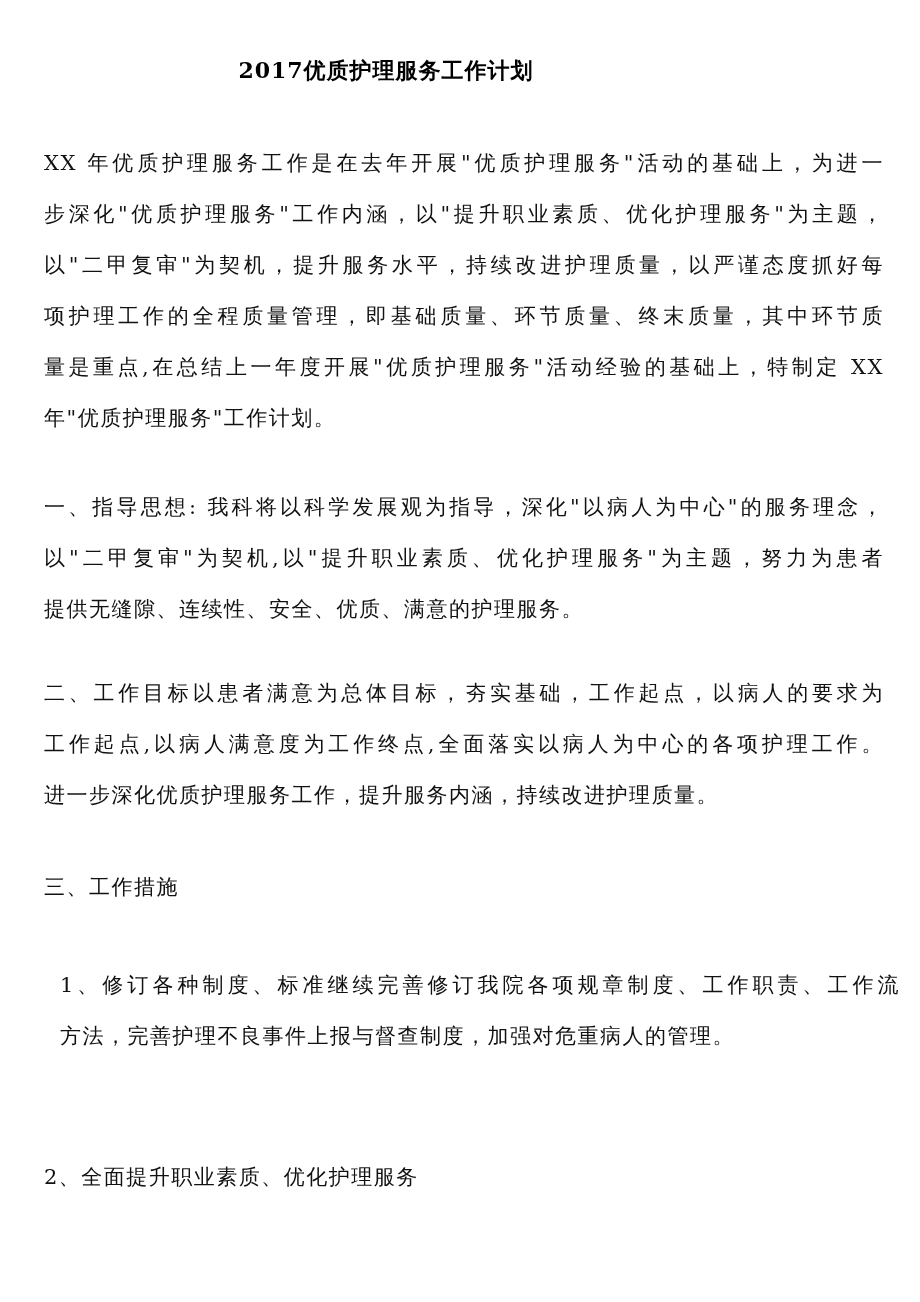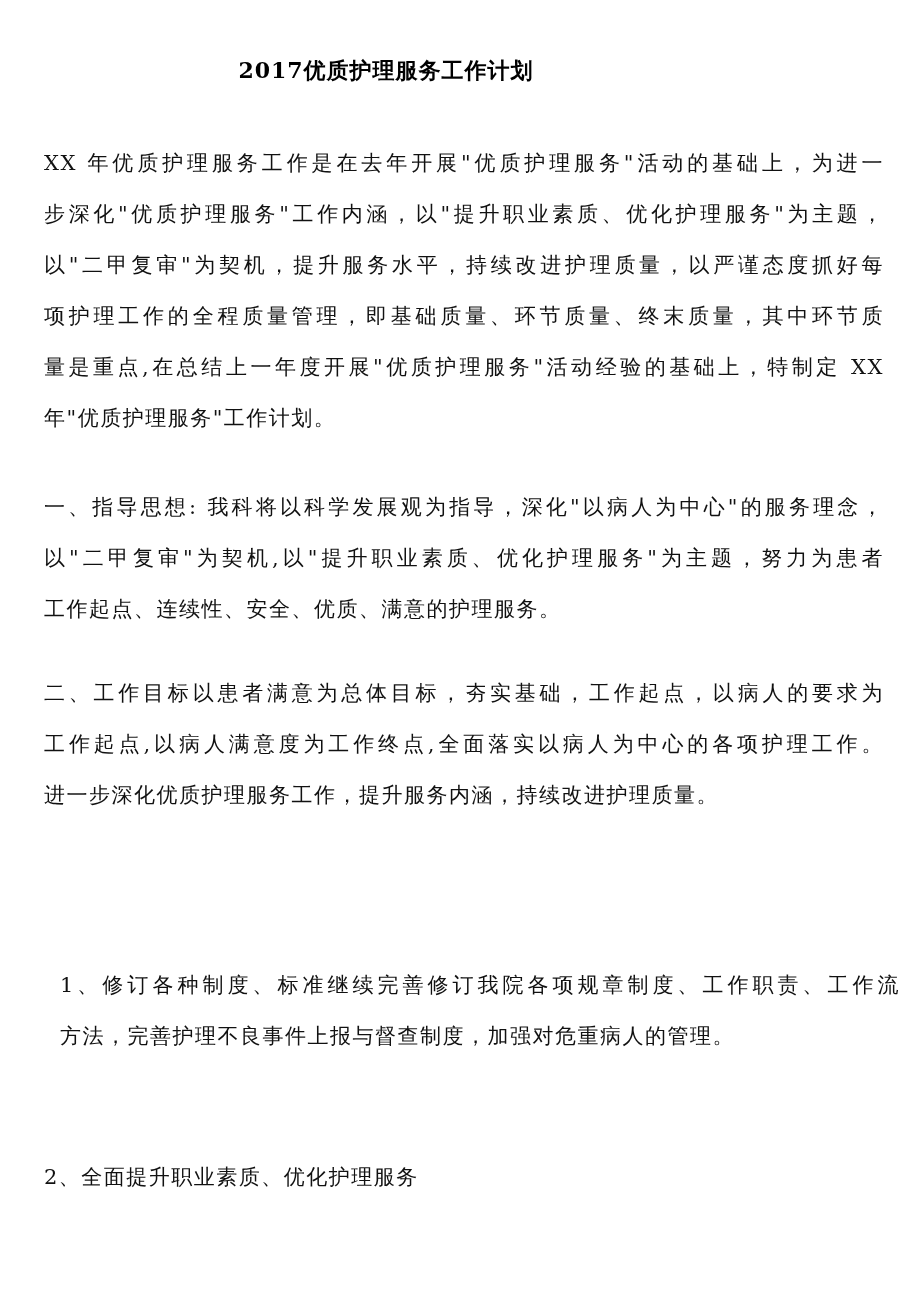--- a/index.html
+++ b/index.html
@@ -80,29 +80,32 @@
     <span class="line justify">步深化"优质护理服务"工作内涵，以"提升职业素质、优化护理服务"为主题，</span>
     <span class="line justify">以"二甲复审"为契机，提升服务水平，持续改进护理质量，以严谨态度抓好每</span>
     <span class="line justify">项护理工作的全程质量管理，即基础质量、环节质量、终末质量，其中环节质</span>
     <span class="line justify">量是重点,在总结上一年度开展"优质护理服务"活动经验的基础上，特制定 XX</span>
     <span class="line">年"优质护理服务"工作计划。</span>
   </div>
 
   <div class="para" style="top:482px;">
     <span class="line justify">一、指导思想: 我科将以科学发展观为指导，深化"以病人为中心"的服务理念，</span>
     <span class="line justify">以"二甲复审"为契机,以"提升职业素质、优化护理服务"为主题，努力为患者</span>
-    <span class="line">工作起点、连续性、安全、优质、满意的护理服务。</span>
+    <span class="line">提供无缝隙、连续性、安全、优质、满意的护理服务。</span>
   </div>
 
   <div class="para" style="top:668px;">
     <span class="line justify">二、工作目标以患者满意为总体目标，夯实基础，工作起点，以病人的要求为</span>
     <span class="line justify">工作起点,以病人满意度为工作终点,全面落实以病人为中心的各项护理工作。</span>
     <span class="line">进一步深化优质护理服务工作，提升服务内涵，持续改进护理质量。</span>
   </div>
 
+  <div class="para" style="top:862px;">
+    <span class="line">三、工作措施</span>
+  </div>
 
   <div class="para" style="top:960px;margin-left:16px;">
     <span class="line justify">1、修订各种制度、标准继续完善修订我院各项规章制度、工作职责、工作流</span>
     <span class="line">方法，完善护理不良事件上报与督查制度，加强对危重病人的管理。</span>
   </div>
 
   <div class="para" style="top:1152px;">
     <span class="line">2、全面提升职业素质、优化护理服务</span>
   </div>
 

